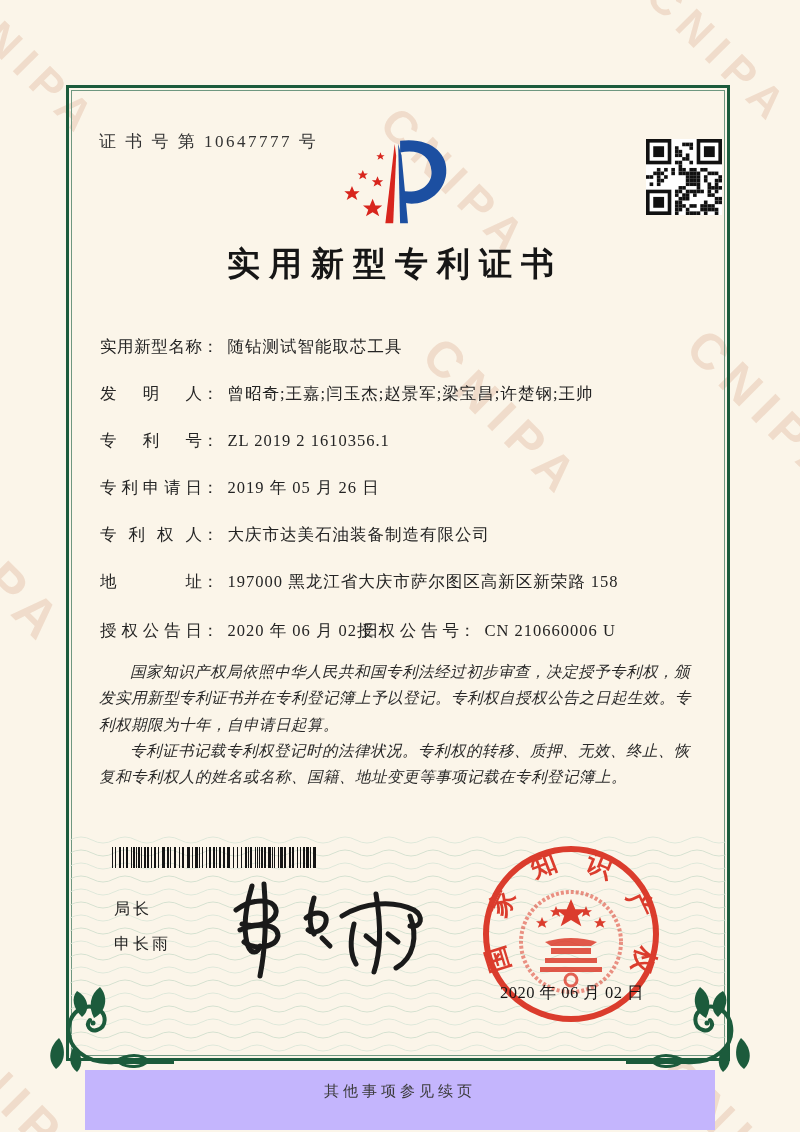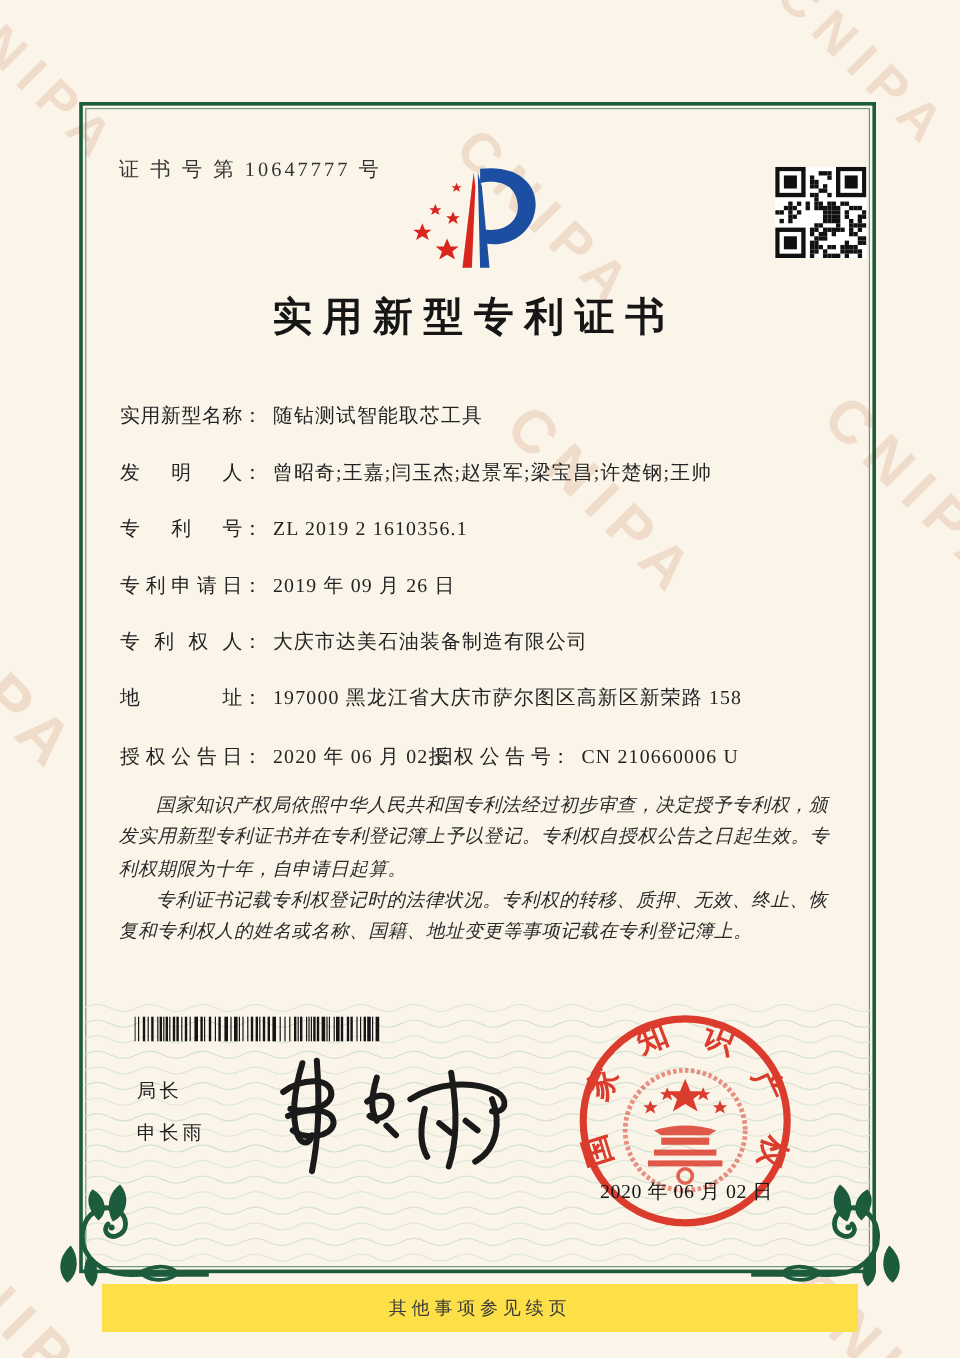--- a/index.html
+++ b/index.html
@@ -48,22 +48,22 @@
   .sig-name{position:absolute;left:114px;top:934px;z-index:3;
     font-family:"Liberation Sans",sans-serif;font-size:16px;letter-spacing:3px;color:#222;}
   .sig-svg{position:absolute;left:218px;top:880px;z-index:3;}
   
   .seal{position:absolute;left:479px;top:842px;z-index:4;}
   .seal-date{position:absolute;left:492px;top:982px;width:160px;z-index:5;
     text-align:center;font-size:16.5px;color:#161616;letter-spacing:.5px;}
   
   .page-info{position:absolute;left:66px;top:1031px;width:658px;z-index:2;
     text-align:center;font-size:13px;letter-spacing:2px;color:#333;margin-top:43px;}
-  .note-strip{position:absolute;left:85px;top:1070px;width:630px;height:40px;z-index:2;
-    background:#fde047;text-align:center;line-height:42px;}
+  .note-strip{position:absolute;left:85px;top:1070px;width:630px;height:60px;z-index:2;
+    background:#c4b5fd;text-align:center;line-height:42px;}
   .note-text{font-size:15px;letter-spacing:4px;color:#3a3a3a;}
 </style>
 </head>
 <body>
 
 <div class="page">
 
   <span class="wm" style="left:-20px;top:-18px;font-size:44px;">CNIPA</span>
   <span class="wm" style="left:408px;top:96px;font-size:46px;">CNIPA</span>
   <span class="wm" style="left:672px;top:-30px;font-size:44px;">CNIPA</span>
@@ -281,21 +281,21 @@
   <div class="frow" style="top:336px;">
     <span class="f-label">实用新型名称</span><span class="f-colon">：</span><span class="f-value">随钻测试智能取芯工具</span>
   </div>
   <div class="frow" style="top:383px;">
     <span class="f-label">发明人</span><span class="f-colon">：</span><span class="f-value">曾昭奇;王嘉;闫玉杰;赵景军;梁宝昌;许楚钢;王帅</span>
   </div>
   <div class="frow" style="top:430px;">
     <span class="f-label">专利号</span><span class="f-colon">：</span><span class="f-value">ZL 2019 2 1610356.1</span>
   </div>
   <div class="frow" style="top:477px;">
-    <span class="f-label">专利申请日</span><span class="f-colon">：</span><span class="f-value">2019 年 09 月 26 日</span>
+    <span class="f-label">专利申请日</span><span class="f-colon">：</span><span class="f-value">2019 年 05 月 26 日</span>
   </div>
   <div class="frow" style="top:524px;">
     <span class="f-label">专利权人</span><span class="f-colon">：</span><span class="f-value">大庆市达美石油装备制造有限公司</span>
   </div>
   <div class="frow" style="top:571px;">
     <span class="f-label">地址</span><span class="f-colon">：</span><span class="f-value">197000 黑龙江省大庆市萨尔图区高新区新荣路 158</span>
   </div>
   <div class="frow" style="top:620px;">
     <span class="f-label">授权公告日</span><span class="f-colon">：</span><span class="f-value">2020 年 06 月 02 日</span>
     <span class="fgroup2">

